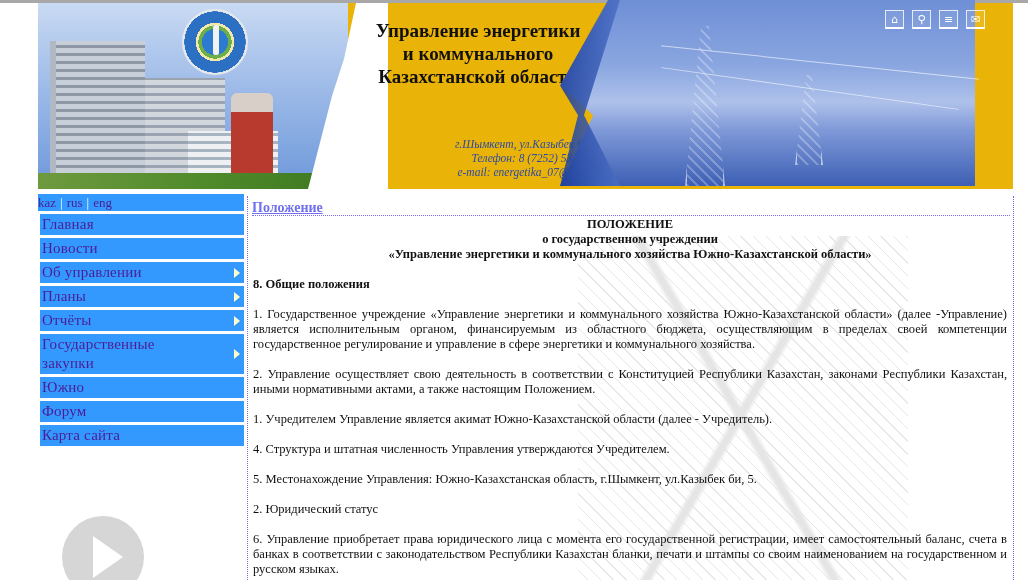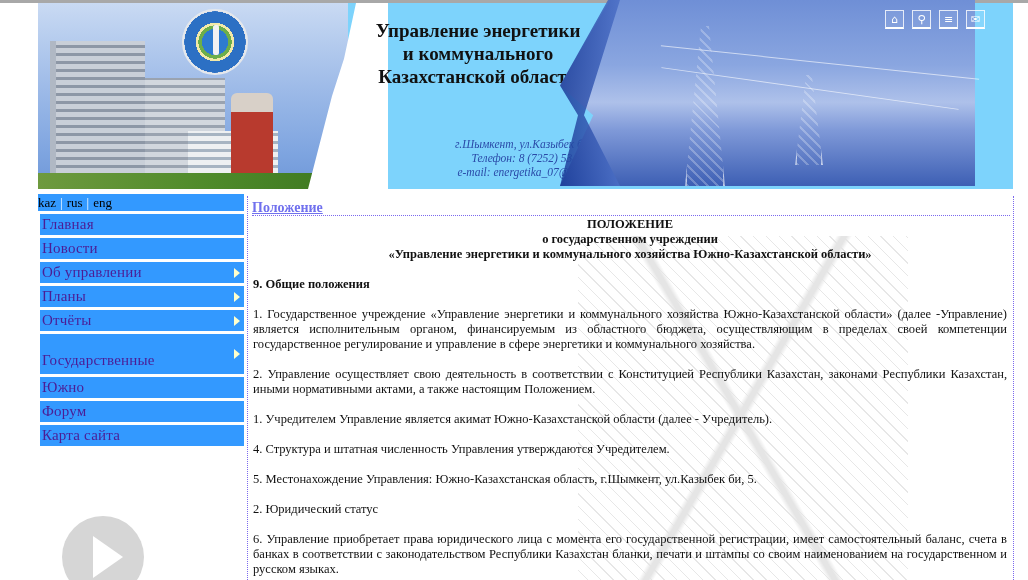--- a/index.html
+++ b/index.html
@@ -2,21 +2,21 @@
 <html><head>
   <meta charset="utf-8">
   <style>
     * { box-sizing: border-box; margin: 0; padding: 0; }
     html, body { width: 1028px; height: 580px; overflow: hidden; background: #ffffff; }
     body { font-family: "Liberation Serif", "DejaVu Serif", serif; position: relative; }
 
     .topline { position: absolute; left: 0; top: 0; width: 1028px; height: 3px; background: #a8a8a8; }
 
     
-    .header { position: absolute; left: 38px; top: 3px; width: 975px; height: 186px; overflow: hidden; background: #7dd3fc; }
+    .header { position: absolute; left: 38px; top: 3px; width: 975px; height: 186px; overflow: hidden; background: #eab308; }
     .hdr-left { position: absolute; left: 0; top: 0; width: 310px; height: 186px;
       background: linear-gradient(180deg, #c9daf3 0%, #9ebbe8 45%, #7fa5e0 80%, #6e97d8 100%); }
     .hdr-left-cut { position: absolute; left: 270px; top: 0; width: 80px; height: 186px; background: #fff;
       clip-path: polygon(60% 0, 100% 0, 100% 100%, 0 100%, 30% 50%, 45% 30%); }
     .bldg { position: absolute; left: 12px; top: 38px; width: 95px; height: 148px;
       background: repeating-linear-gradient(0deg, #c9cfd8 0 5px, #8d97a6 5px 8px); border-left: 6px solid #b0b8c4; }
     .bldg2 { position: absolute; left: 107px; top: 75px; width: 80px; height: 111px;
       background: repeating-linear-gradient(0deg, #d2d7de 0 5px, #9aa3b0 5px 8px); }
     .tower { position: absolute; left: 193px; top: 90px; width: 42px; height: 96px;
       background: linear-gradient(180deg, #d8d0c8 0 20%, #b83a2e 20% 100%); border-radius: 6px 6px 0 0; }
@@ -47,25 +47,25 @@
     .wire { position: absolute; height: 1px; background: rgba(255,255,255,.6); }
 
     .hdr-icons { position: absolute; left: 885px; top: 10px; display: flex; gap: 8px; }
     .hdr-icon { width: 19px; height: 19px; border: 1px solid rgba(255,255,255,.8); border-bottom: 2px solid #fff;
       color: #ffffff; font-size: 11px; line-height: 17px; text-align: center; cursor: pointer;
       font-family: "DejaVu Sans", sans-serif; background: rgba(255,255,255,.08); }
 
     
     .sidebar { position: absolute; left: 38px; top: 194px; width: 206px; }
     .lang { height: 17px; background: #3399ff; font-size: 13px; line-height: 17px; color: #ffffff; padding-left: 0px; margin-bottom: 3px; }
-    .lang a { color: #000000; text-decoration: none; cursor: pointer; }
+    .lang a { color: #4c1d95; text-decoration: none; cursor: pointer; }
     .lang .sep { color: #ffffff; margin: 0 4px; }
     .nav-item { position: relative; background: #3399ff; color: #4c1d95; font-size: 15px; line-height: 21px;
       height: 21px; margin: 0 0 3px 2px; padding-left: 2px; cursor: pointer; letter-spacing: .2px; }
-    .nav-item.tall { height: 40px; line-height: 19px; padding-top: 17px; }
+    .nav-item.tall { height: 40px; line-height: 19px; padding-top: 1px; }
     .nav-item .arrow { position: absolute; right: 4px; top: 6px; width: 0; height: 0;
       border-top: 5px solid transparent; border-bottom: 5px solid transparent; border-left: 6px solid #ffffcc; }
     .nav-item.tall .arrow { top: 15px; }
 
     .play { position: absolute; left: 62px; top: 516px; width: 82px; height: 82px; border-radius: 50%; background: #d6d6d6; cursor: pointer; }
     .play::after { content: ""; position: absolute; left: 31px; top: 20px; width: 0; height: 0;
       border-top: 21px solid transparent; border-bottom: 21px solid transparent; border-left: 30px solid #ffffff; }
 
     
     .content { position: absolute; left: 247px; top: 196px; width: 767px; height: 384px;
@@ -168,21 +168,21 @@
 
 <div class="content">
   <div class="content-bg"></div>
   <div class="breadcrumb">Положение</div>
   <div class="doc">
     <div class="doc-head">
       <div>ПОЛОЖЕНИЕ</div>
       <div>о государственном учреждении</div>
       <div>«Управление энергетики и коммунального хозяйства Южно-Казахстанской области»</div>
     </div>
-    <h3>9. Общие положения</h3>
+    <h3>8. Общие положения</h3>
     <p>1. Государственное учреждение «Управление энергетики и коммунального хозяйства Южно-Казахстанской области» (далее -Управление) является исполнительным органом, финансируемым из областного бюджета, осуществляющим в пределах своей компетенции государственное регулирование и управление в сфере энергетики и коммунального хозяйства.</p>
     <p>2. Управление осуществляет свою деятельность в соответствии с Конституцией Республики Казахстан, законами Республики Казахстан, иными нормативными актами, а также настоящим Положением.</p>
     <p>1. Учредителем Управление является акимат Южно-Казахстанской области (далее - Учредитель).</p>
     <p>4. Структура и штатная численность Управления утверждаются Учредителем.</p>
     <p>5. Местонахождение Управления: Южно-Казахстанская область, г.Шымкент, ул.Казыбек би, 5.</p>
     <p>2. Юридический статус</p>
     <p>6. Управление приобретает права юридического лица с момента его государственной регистрации, имеет самостоятельный баланс, счета в банках в соответствии с законодательством Республики Казахстан бланки, печати и штампы со своим наименованием на государственном и русском языках.</p>
 
   </div>
 </div>

